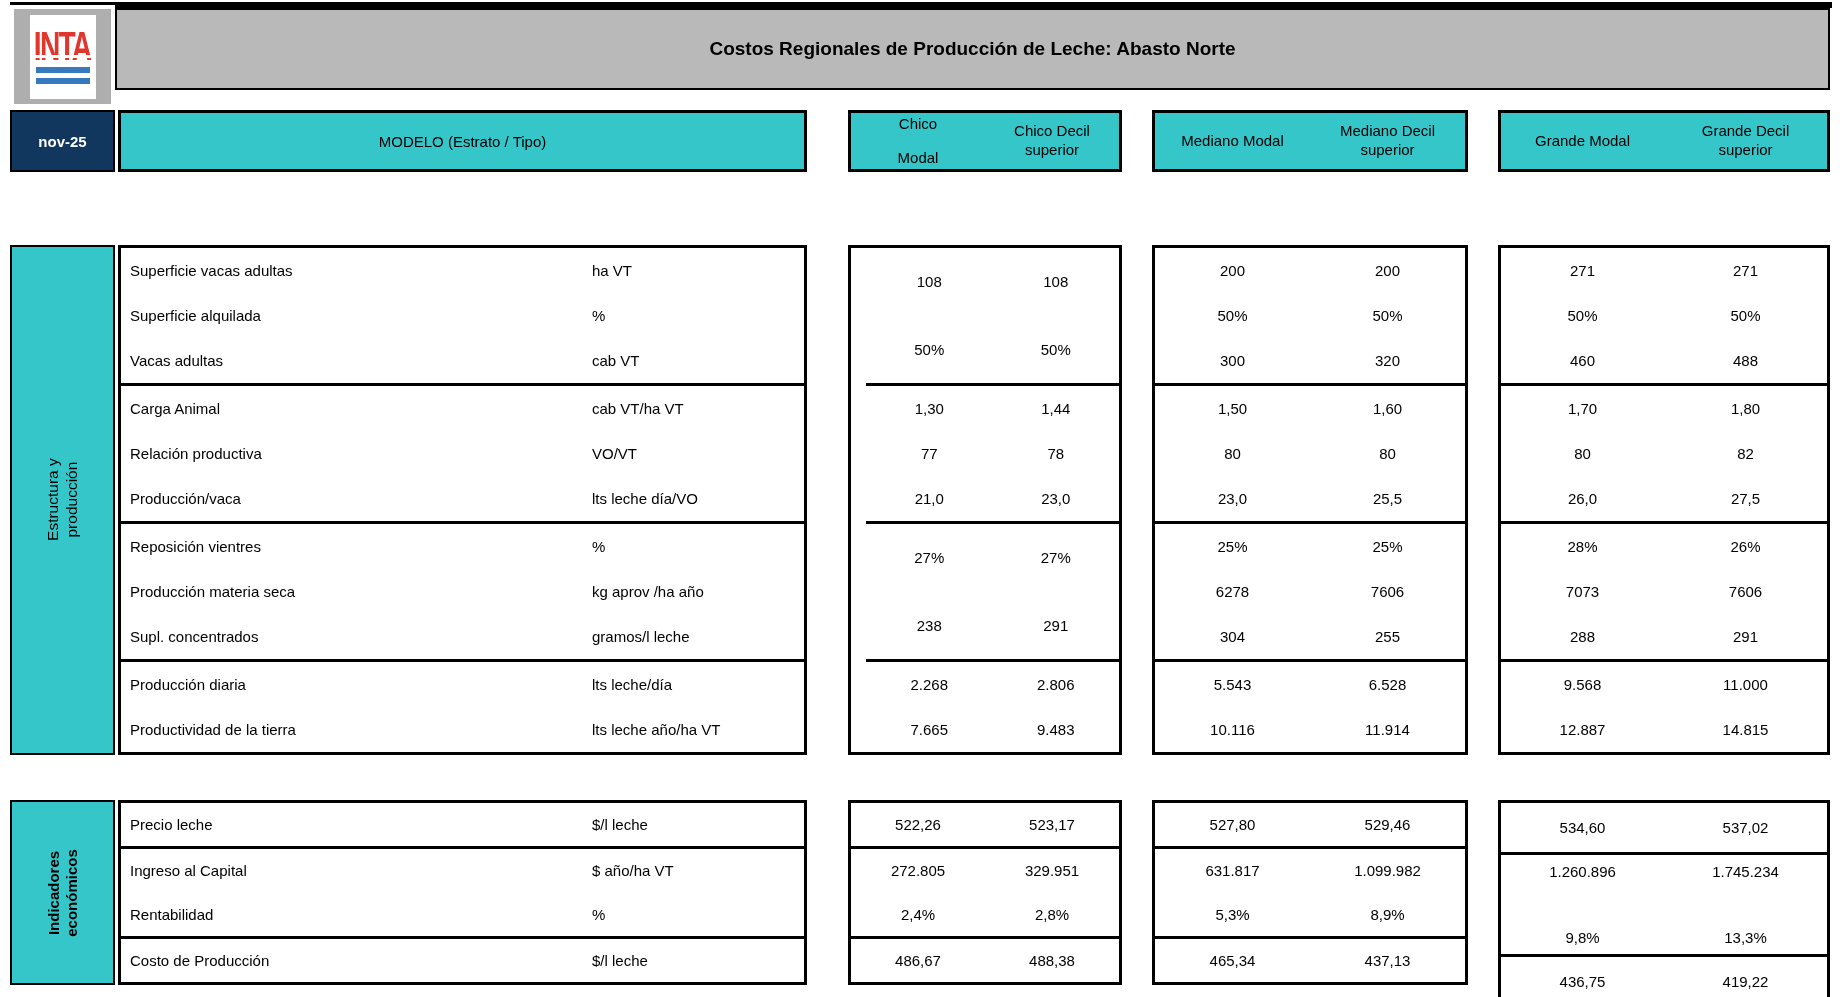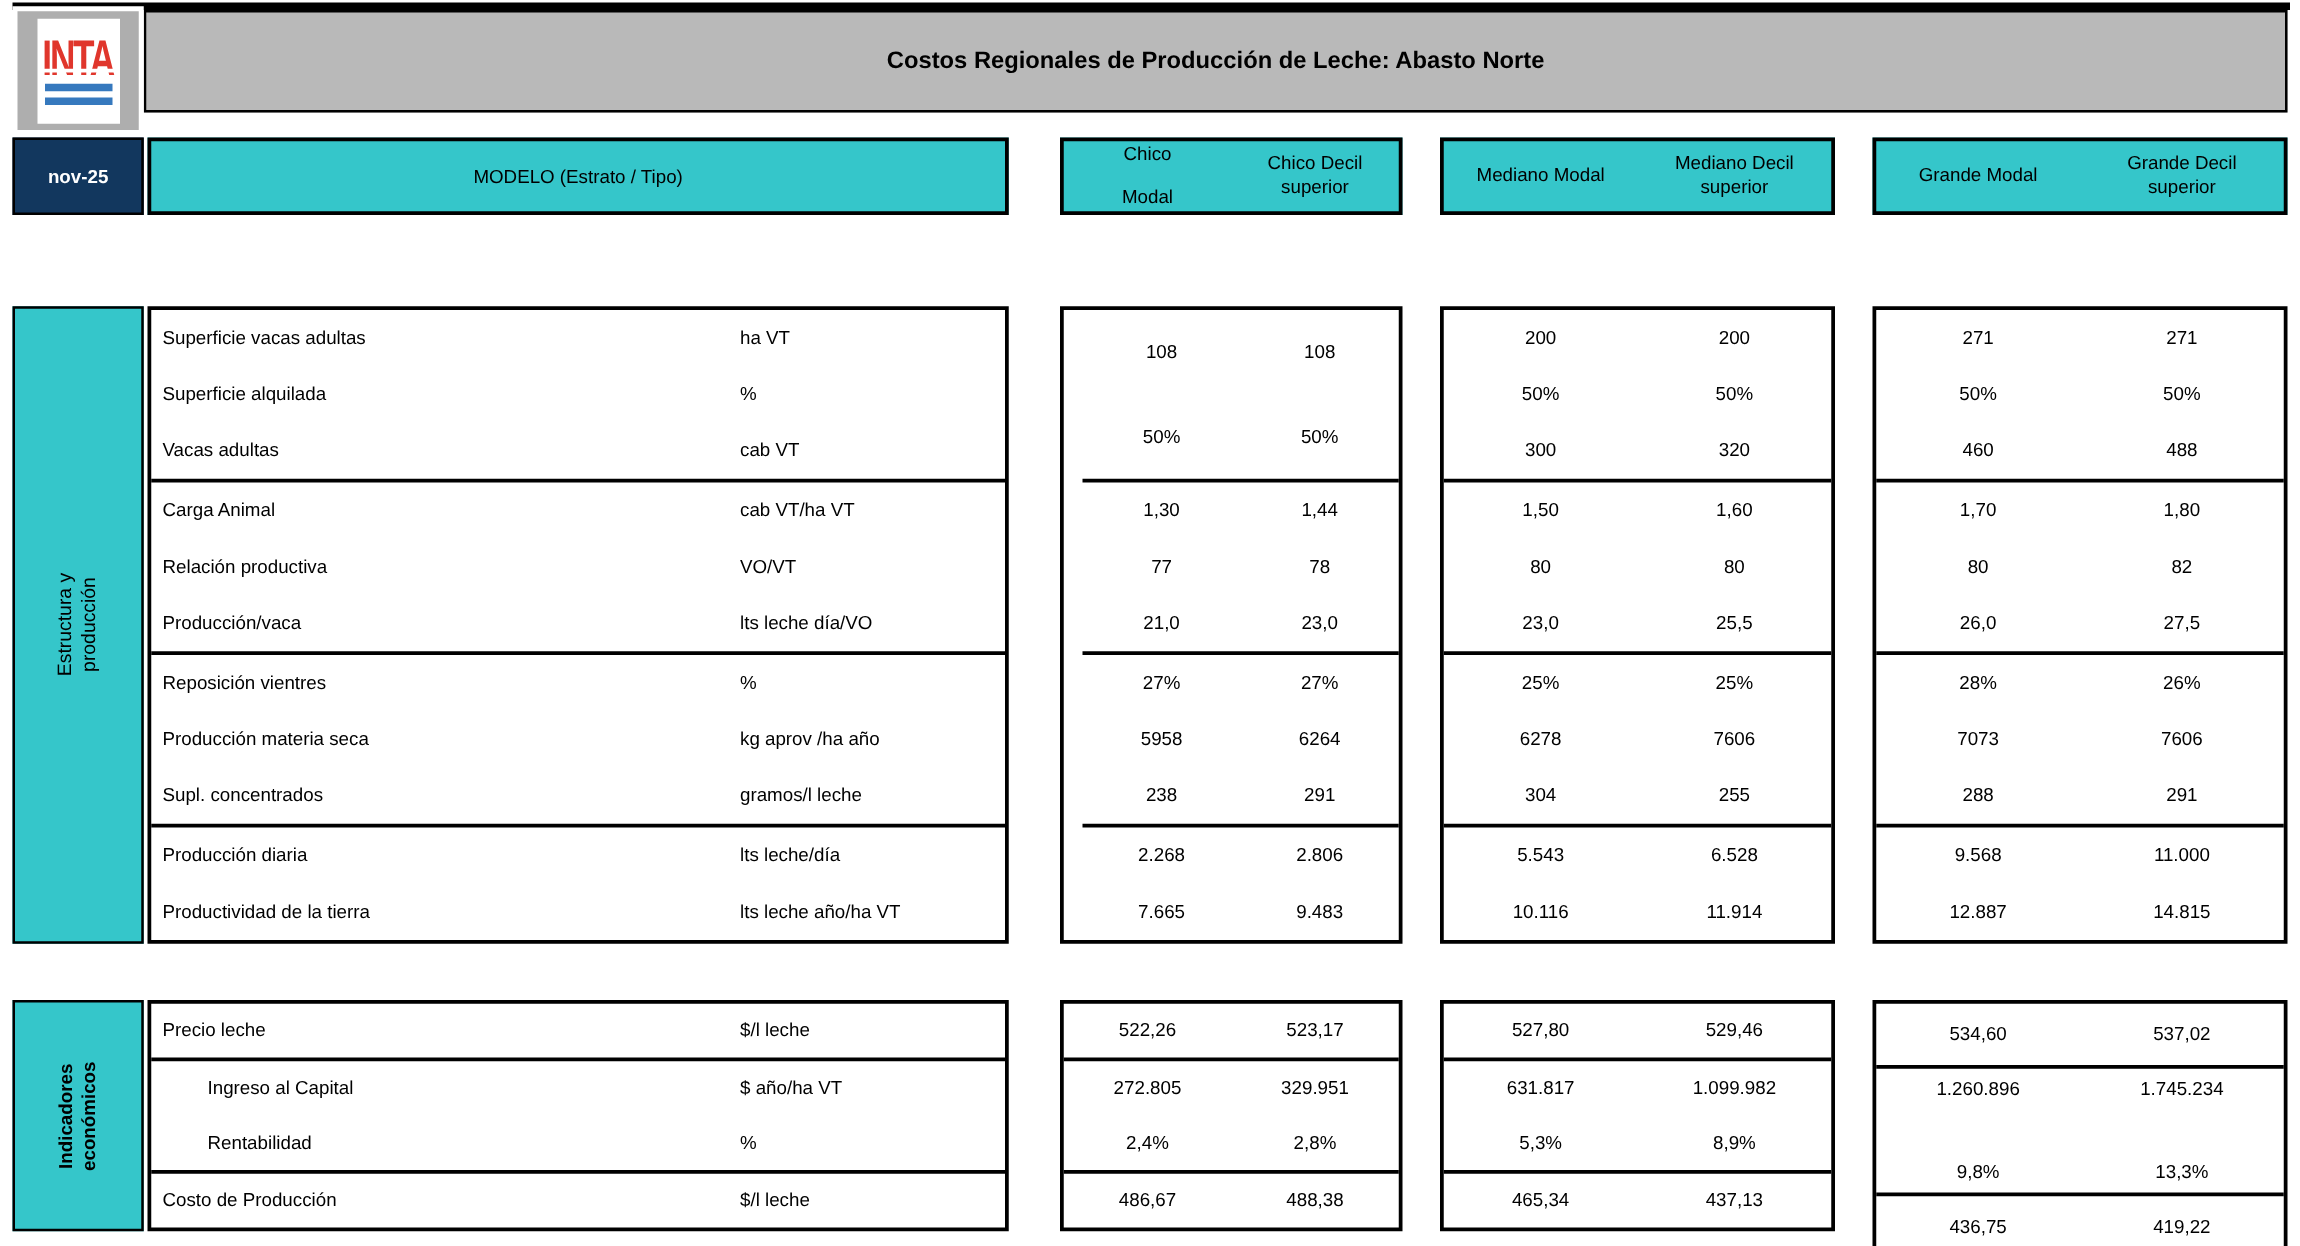--- a/index.html
+++ b/index.html
@@ -166,24 +166,20 @@
             <div class="val">21,0</div>
             <div class="val">23,0</div>
           </div>
         </div>
         <div class="grp" style="flex: 3 1 0%;">
           <div class="row">
             <div class="val">27%</div>
             <div class="val">27%</div>
           </div>
           <div class="row">
-            <div class="val">5958</div>
-            <div class="val">6264</div>
-          </div>
-          <div class="row">
             <div class="val">238</div>
             <div class="val">291</div>
           </div>
         </div>
         <div class="grp" style="flex: 2 1 0%;">
           <div class="row">
             <div class="val">2.268</div>
             <div class="val">2.806</div>
           </div>
           <div class="row">
@@ -304,21 +300,21 @@
         <div class="vtext b">Indicadores
 económicos</div>
       </div>
       <div class="box" style="left: 118px; width: 689px; top: 800px; height: 185px;">
         <div class="grp" style="flex: 1 1 0%;">
           <div class="row">
             <div class="lab">Precio leche</div>
             <div class="unit">$/l leche</div>
           </div>
         </div>
-        <div class="grp" style="flex: 2 1 0%; padding-left: 36px;">
+        <div class="grp" style="flex: 2 1 0%;">
           <div class="row">
             <div class="lab">Ingreso al Capital</div>
             <div class="unit">$ año/ha VT</div>
           </div>
           <div class="row">
             <div class="lab">Rentabilidad</div>
             <div class="unit">%</div>
           </div>
         </div>
         <div class="grp" style="flex: 1 1 0%;">

